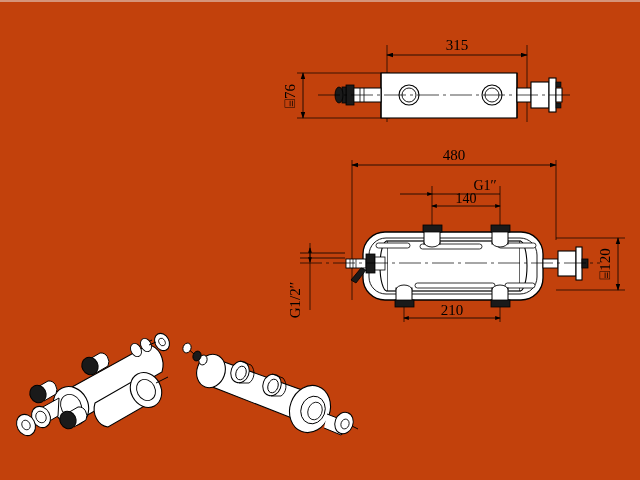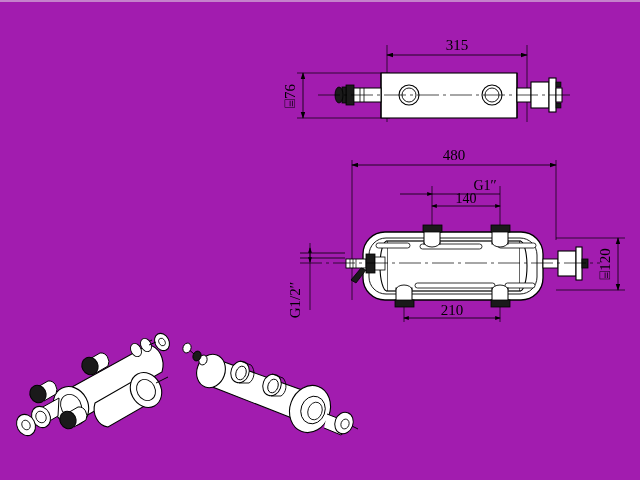--- a/index.html
+++ b/index.html
@@ -1,18 +1,18 @@
 <!DOCTYPE html>
 <html><head>
 <meta charset="utf-8">
 <style>
   html,body{margin:0;padding:0;background:#ffffff;}
   body{width:640px;height:480px;overflow:hidden;
        font-family:"Liberation Serif", serif;}
-  #stage{position:relative;width:640px;height:480px;background:#a21caf;}
+  #stage{position:relative;width:640px;height:480px;background:#c2410c;}
   svg{display:block;}
   text{font-family:"Liberation Serif", serif; fill:#000;}
 </style>
 </head>
 <body>
 
 <div id="stage">
 <svg width="640" height="480" viewBox="0 0 640 480">
 
   <defs>

